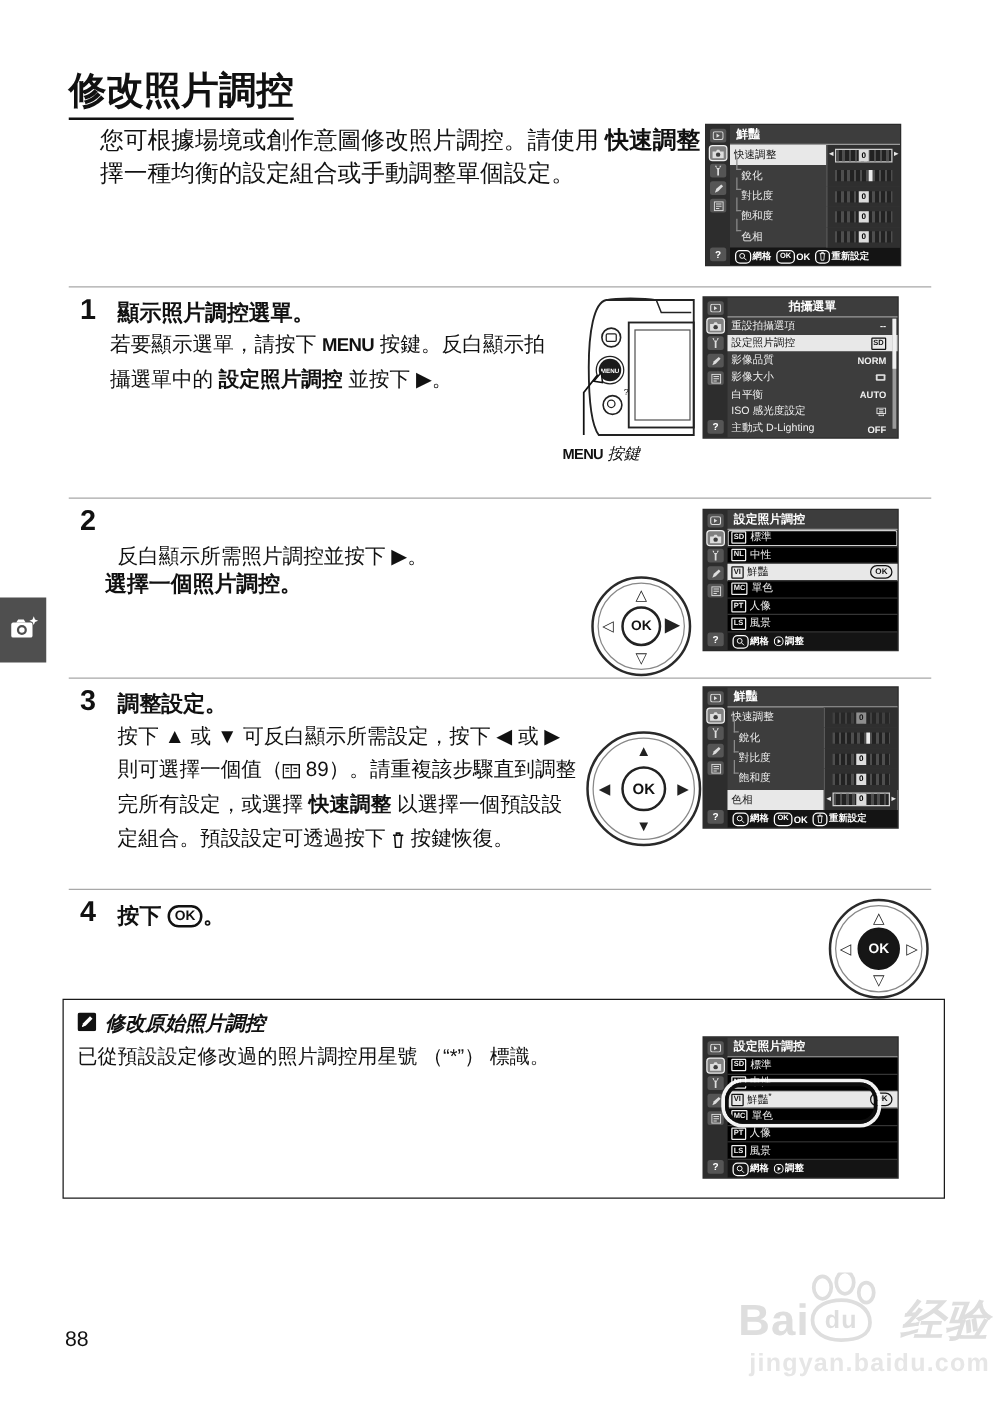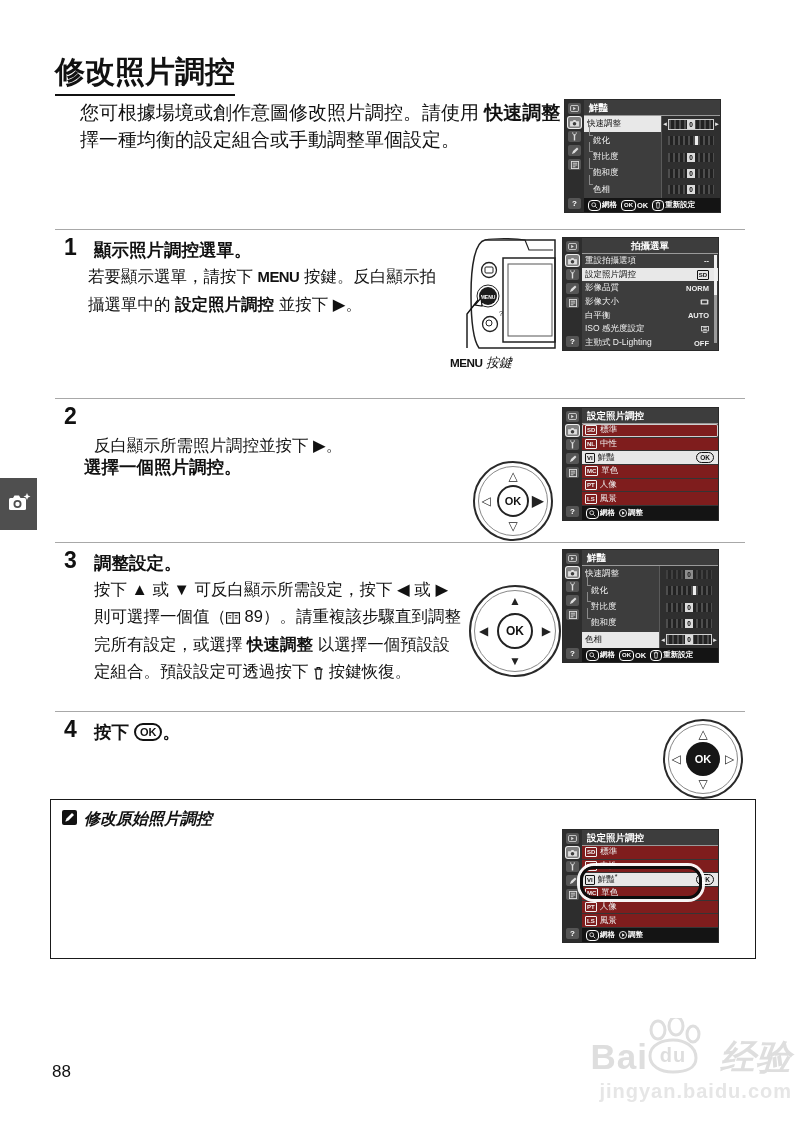--- a/index.html
+++ b/index.html
@@ -40,21 +40,21 @@
   .side-help{position:absolute;bottom:3px;left:3px;width:13px;height:11px;background:#555;border-radius:2px;
              color:#fff;font-size:8px;font-weight:bold;display:flex;align-items:center;justify-content:center;}
   .lcd-main{flex:1;display:flex;flex-direction:column;position:relative;min-width:0;}
   .lcd-title{height:15px;line-height:15px;color:#fff;font-weight:bold;font-size:9.5px;padding:0 5px;
              border-bottom:1px solid #9a9a9a;white-space:nowrap;}
   .lcd-title.center{text-align:center;}
   .lcd-rows{flex:1;display:flex;flex-direction:column;}
   .lrow{flex:1;display:flex;align-items:center;color:#f0f0f0;font-size:8.5px;padding-left:3px;position:relative;min-height:0;}
   .lrow .lab{flex:1;white-space:nowrap;overflow:hidden;}
   .lrow.hl{background:#e8e8e8;color:#111;}
-  .lrow.pc{border-bottom:1px solid #353535;background:#7f1d1d;}
+  .lrow.pc{border-bottom:1px solid #353535;background:#000000;}
   .lrow.pc.hl{background:#e8e8e8;}
   .lrow.outline{box-shadow:inset 0 0 0 1px #cfcfcf;border-radius:2px;}
   .val{margin-left:auto;margin-right:9px;font-weight:bold;font-size:7.5px;display:flex;align-items:center;}
   .badge{display:inline-flex;align-items:center;border:1px solid currentColor;font-size:6px;font-weight:bold;
          padding:0 1px;margin-right:3px;height:8px;line-height:8px;border-radius:1px;flex:none;}
   .okpill-row{margin-left:auto;margin-right:4px;border:1px solid #111;border-radius:6px;font-size:6.5px;
               font-weight:bold;padding:0 3px;height:9px;line-height:9px;flex:none;}
   .star{font-size:7px;vertical-align:3px;}
   .tree{width:6px;height:100%;position:relative;flex:none;}
   .tree::before{content:'';position:absolute;left:2px;top:-7px;height:57%;width:3px;
@@ -565,20 +565,21 @@
     <div class="note-head">
       <span>
         <svg width="15" height="15" viewBox="0 0 15 15">
             <rect x="0" y="0" width="15" height="15" rx="2" fill="#111"></rect>
             <path d="M3.5 11.5 L4.5 8.5 L10 3 L12 5 L6.5 10.5 Z" fill="#fff"></path>
             <path d="M3.5 11.5 L5 11 L4 10 Z" fill="#fff"></path>
           </svg>
       </span>
       <span>修改原始照片調控</span>
     </div>
+    <div class="note-body">已從預設設定修改過的照片調控用星號 （“*”） 標識。</div>
   </div>
   <div class="abs lcd" style="left:563px;top:830px;">
       <div class="lcd-side">
         <div class="side-ico">
           <svg width="9" height="7" viewBox="0 0 10 8">
             <rect x="0.5" y="0.5" width="9" height="7" rx="1.5" fill="none" stroke="#ddd"></rect>
             <path d="M3.5 2l3 2-3 2z" fill="#ddd"></path>
           </svg>
         </div>
         <div class="side-ico active">

